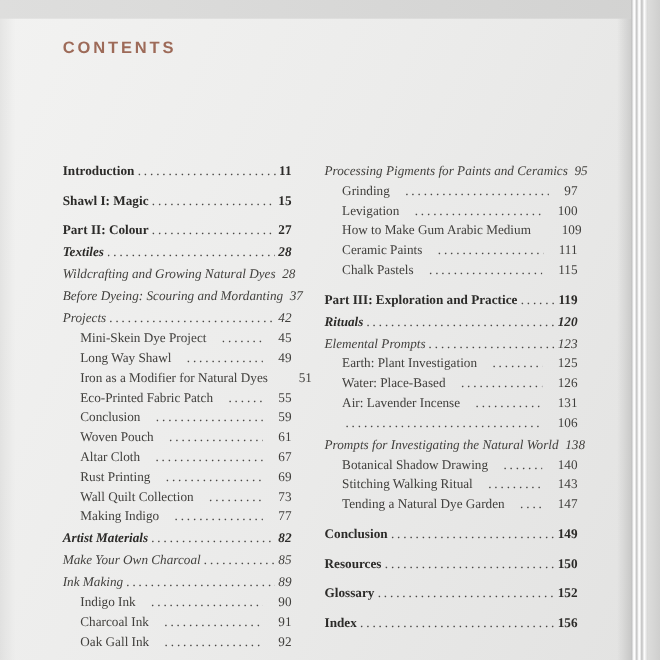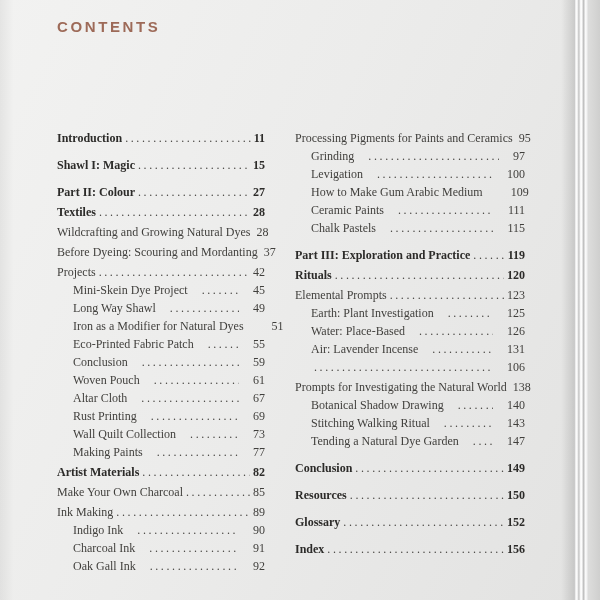--- a/index.html
+++ b/index.html
@@ -6,21 +6,21 @@
   body {
     width: 600px; height: 600px; overflow: hidden;
     font-family: "Liberation Serif", serif;
   }
   .scene {
     position: relative; width: 600px; height: 600px;
     background: linear-gradient(90deg, #dededd 0%, #d2d2d1 100%);
   }
   
   .page {
-    position: absolute; left: 0; top: 0; bottom: 0; width: 574px;
+    position: absolute; left: 0; top: 17px; bottom: 0; width: 574px;
     background: linear-gradient(115deg, #f2f2f1 0%, #ececeb 45%, #e7e7e6 75%, #e3e3e2 100%);
   }
   .page::before { 
     content: ""; position: absolute; inset: 0; pointer-events: none;
     background:
       linear-gradient(90deg, rgba(0,0,0,0.055) 0px, rgba(0,0,0,0) 14px),
       linear-gradient(270deg, rgba(0,0,0,0.12) 0px, rgba(0,0,0,0) 13px);
   }
   
   .page-edges {
@@ -43,21 +43,21 @@
   .col {
     position: absolute; top: 129px;
     font-size: 12px; line-height: 18px; color: #403f3c;
   }
   .col-left  { left: 57px;  width: 208px; text-align: right; }
   .col-right { left: 295px; width: 230px; }
   .row {
     display: flex; align-items: baseline;
     height: 18px; line-height: 18px;
   }
-  .row.sp-top   { margin-top: 2px; }
+  .row.sp-top   { margin-top: 2px; font-style: italic; }
   .row.sp-major { margin-top: 9px; }
   .row:first-child { margin-top: 0; }
   .row.indent { padding-left: 16px; gap: 11px; }
   .row.bold { font-weight: 700; color: #2c2b29; }
   .label { white-space: nowrap; }
   .dots {
     flex: 1 1 auto; overflow: hidden; white-space: nowrap;
     margin: 0 3px; font-weight: 400; color: #4a4845;
   }
   .dots::before {
@@ -147,21 +147,21 @@
           <span class="label">Rust Printing</span>
           <span class="dots"></span>
           <span class="pagenum">69</span>
         </div>
         <div class="row sp-sub indent">
           <span class="label">Wall Quilt Collection</span>
           <span class="dots"></span>
           <span class="pagenum">73</span>
         </div>
         <div class="row sp-sub indent">
-          <span class="label">Making Paints</span>
+          <span class="label">Making Indigo</span>
           <span class="dots"></span>
           <span class="pagenum">77</span>
         </div>
         <div class="row sp-top bold">
           <span class="label">Artist Materials</span>
           <span class="dots"></span>
           <span class="pagenum">82</span>
         </div>
         <div class="row sp-top">
           <span class="label">Make Your Own Charcoal</span>

